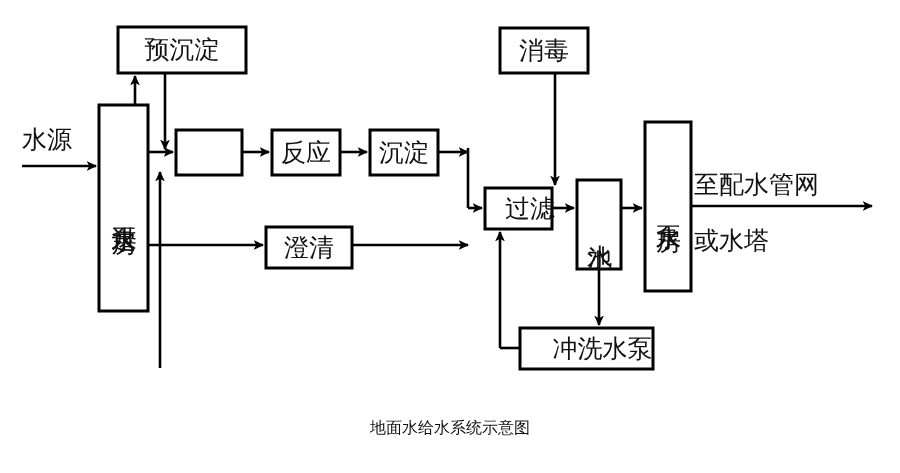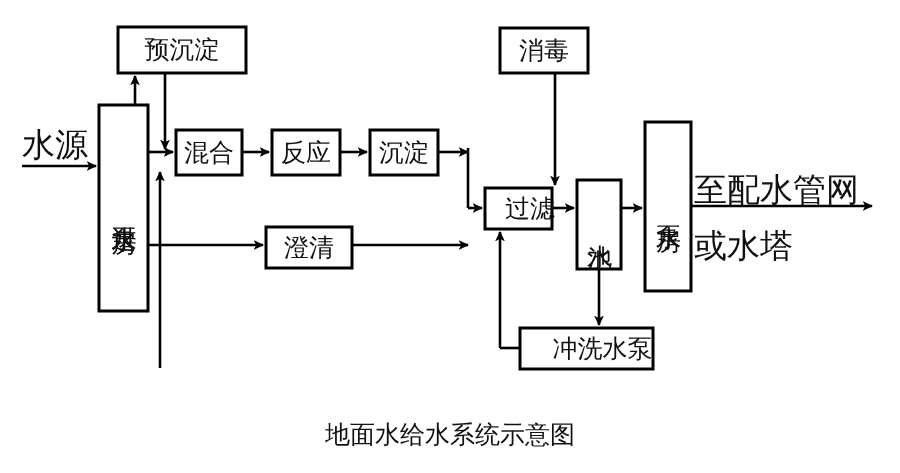--- a/index.html
+++ b/index.html
@@ -40,30 +40,30 @@
   }
   .node-label.vertical {
     writing-mode: vertical-rl;
     text-orientation: upright;
     letter-spacing: 1px;
   }
   .free-label {
     position: absolute;
     color: #111111;
     font-family: "Liberation Serif", "DejaVu Serif", serif;
-    font-size: 33px;
+    font-size: 25px;
     white-space: pre;
   }
   .caption {
     position: absolute;
     width: 100%;
     text-align: center;
     color: #111111;
     font-family: "Liberation Serif", "DejaVu Serif", serif;
-    font-size: 25px;
+    font-size: 16px;
     white-space: pre;
   }
 </style>
 </head>
 <body>
 
 <div id="canvas">
 
   <svg viewBox="0 0 900 473">
     <defs>
@@ -123,21 +123,20 @@
       <path d="M500,348 L500,232" marker-end="url(#ah)"></path>
 
       <path d="M691,206 L872,206" marker-end="url(#ah)"></path>
     </g>
   </svg>
 
   <div class="node-label" style="left:118px; top:27px; width:128px; height:46px;text-align:right;">预沉淀</div>
 
   <div class="node-label vertical" style="left:99px; top:105px; width:49px; height:206px;">进水泵房</div>
 
-  <div class="node-label" style="left:176px; top:130px; width:66px; height:45px;">混合</div>
 
   <div class="node-label" style="left:272px; top:130px; width:68px; height:45px;">反应</div>
 
   <div class="node-label" style="left:370px; top:130px; width:68px; height:45px;border-radius:13px;">沉淀</div>
 
   <div class="node-label" style="left:266px; top:227px; width:86px; height:41px;">澄清</div>
 
   <div class="node-label" style="left:500px; top:28px; width:88px; height:45px;">消毒</div>
 
   <div class="node-label" style="left:485px; top:188px; width:90px; height:41px;">过滤</div>

